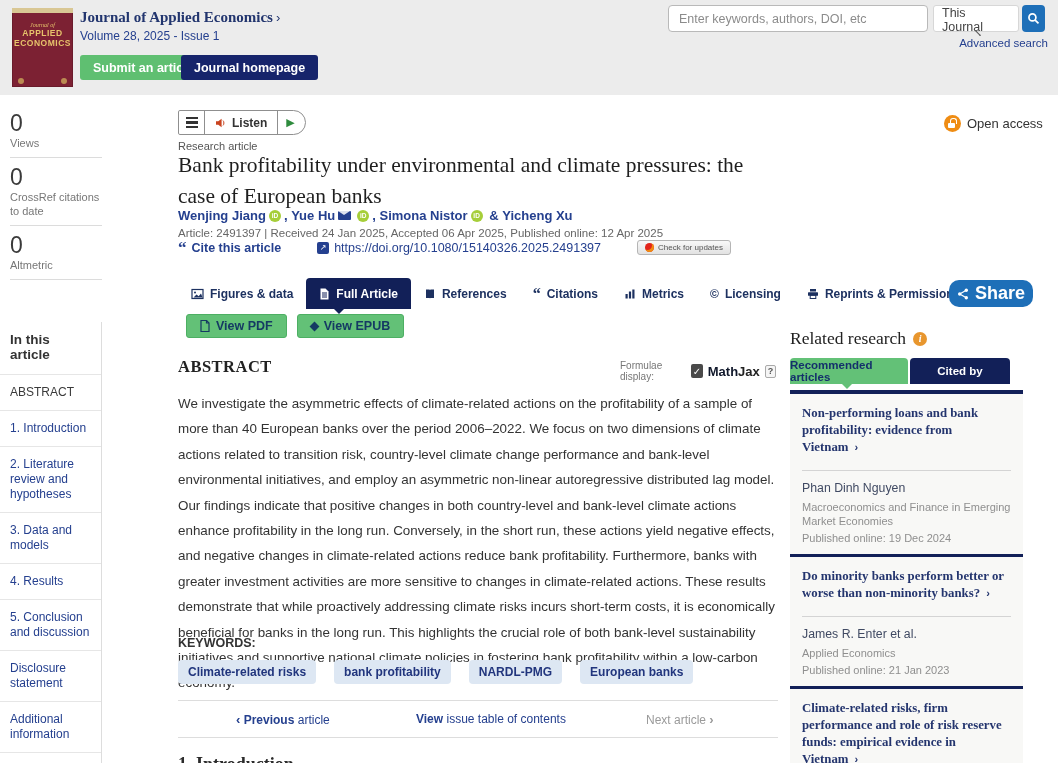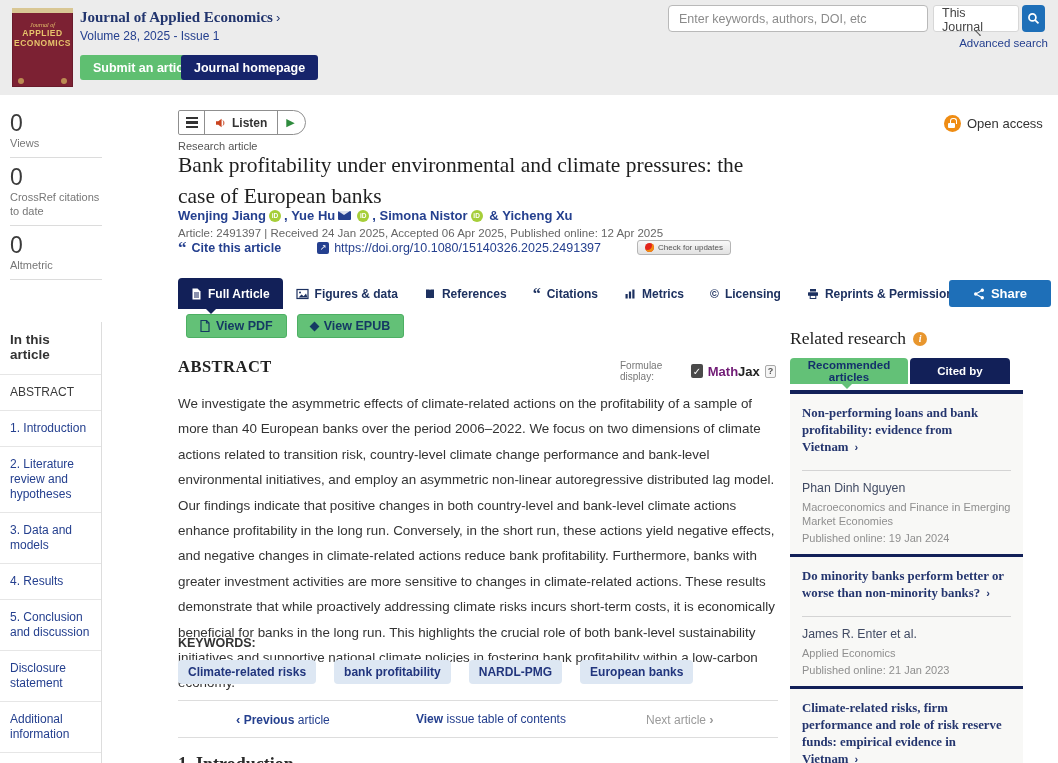--- a/index.html
+++ b/index.html
@@ -85,38 +85,38 @@
   .crossmark .logo { width:9px; height:9px; border-radius:50%; background:#e2231a; box-shadow:inset -2px -2px 0 #f08c13; }
 
   
   .tabs { position:absolute; left:178px; top:278px; display:flex; align-items:flex-end; height:31px; }
   .tab { position:relative; display:flex; align-items:center; gap:6px; padding:0 13px; height:31px;
          font-size:12px; font-weight:bold; color:#1d3160; cursor:pointer; white-space:nowrap; }
   .tab.active { background:#122058; color:#fff; border-radius:4px 4px 0 0; }
   .tab.active::after { content:''; position:absolute; left:28px; bottom:-5px;
         border-left:5px solid transparent; border-right:5px solid transparent; border-top:5px solid #122058; }
   .tab svg { flex:0 0 auto; }
-  .share-btn { position:absolute; left:949px; top:280px; width:102px; height:27px; background:#1e6fb8; border:none;
-               border-radius:3px; color:#fff; font-size:13px; font-weight:bold; cursor:pointer;
+  .share-btn { position:absolute; left:949px; top:280px; width:84px; height:27px; background:#1e6fb8; border:none;
+               border-radius:10px; color:#fff; font-size:18px; font-weight:bold; cursor:pointer;
                display:flex; align-items:center; justify-content:center; gap:6px; font-family:inherit; }
 
   .dl { position:absolute; left:186px; top:314px; display:flex; gap:10px; }
   .dlbtn { background:#63c177; border:1px solid #4daf63; border-radius:3px; color:#153a63; font-weight:bold;
            font-size:12.5px; padding:4px 13px; cursor:pointer; display:flex; align-items:center; gap:6px; font-family:inherit; }
   .dlbtn .diamond { width:7px; height:7px; background:#153a63; transform:rotate(45deg); display:inline-block; }
 
   
   .abshead { position:absolute; left:178px; top:357px; font-family:"Liberation Serif",serif; font-weight:bold;
              font-size:16.5px; color:#222; letter-spacing:.5px; }
   .formulae { position:absolute; left:620px; top:360px; width:156px; display:flex; align-items:center; gap:5px;
               font-size:10px; color:#777; justify-content:flex-end; }
   .formulae .cb { width:14px; height:14px; background:#4a4a4a; border-radius:2px; color:#fff; font-size:10px;
                   display:flex; align-items:center; justify-content:center; cursor:pointer; }
   .formulae .mj { font-size:13px; font-weight:bold; color:#222; cursor:default; }
-  .formulae .mj .g { color:#701a75;margin-top:20px; }
+  .formulae .mj .g { color:#0f172a;margin-top:20px; }
   .formulae .help { width:13px; height:13px; border:1px solid #aaa; border-radius:2px; background:#f5f5f5;
                     color:#555; font-size:9px; font-weight:bold; display:flex; align-items:center; justify-content:center; cursor:pointer; }
   .abstext { position:absolute; left:178px; top:391px; width:600px; font-size:13.4px; line-height:25.4px; color:#333; }
 
   .kwhead { position:absolute; left:178px; top:636px; font-size:12.5px; font-weight:bold; color:#333; }
   .kws { position:absolute; left:178px; top:660px; display:flex; gap:18px; }
   .kw { background:#dde7f3; color:#21357d; font-size:12px; font-weight:bold; padding:5px 10px; border-radius:4px; cursor:pointer; }
 
   .hr1 { position:absolute; left:178px; top:700px; width:600px; border-top:1px solid #ddd; }
   .hr2 { position:absolute; left:178px; top:737px; width:600px; border-top:1px solid #ddd; }
@@ -133,21 +133,21 @@
   
   .related { position:absolute; left:790px; top:328px; width:233px; }
   .related h2 { font-family:"Liberation Serif",serif; font-size:17.5px; font-weight:normal; color:#222;
                 display:flex; align-items:center; gap:7px; }
   .info-ic { width:14px; height:14px; border-radius:50%; background:#e8962e; color:#fff;
              font-family:"Liberation Serif",serif; font-style:italic; font-weight:bold; font-size:10px;
              display:inline-flex; align-items:center; justify-content:center; cursor:pointer; }
   .rtabs { display:flex; margin-top:9px; }
   .rtab { height:26px; display:flex; align-items:center; justify-content:center; font-size:11.5px; font-weight:bold;
           border-radius:4px 4px 0 0; cursor:pointer; position:relative; }
-  .rtab.rec { width:118px; background:#63c177; color:#14306b;text-align:center; }
+  .rtab.rec { width:118px; background:#63c177; color:#14306b; }
   .rtab.rec::after { content:''; position:absolute; left:52px; bottom:-5px; border-left:5px solid transparent;
           border-right:5px solid transparent; border-top:5px solid #63c177; }
   .rtab.cit { width:100px; background:#122058; color:#fff; margin-left:2px; }
   .rbar { height:4px; background:#122058; margin-top:6px; }
   .rlist { background:#f8f8f6; }
   .ritem { padding:11px 12px 10px 12px; }
   .ritem .rtitle { font-family:"Liberation Serif",serif; font-size:12.8px; font-weight:bold; line-height:17px;
                    color:#24356e; cursor:pointer; }
   .ritem .rtitle .chv { font-family:"Liberation Sans",sans-serif; font-size:11px; margin-left:6px; font-weight:bold; }
   .ritem .div { border-top:1px solid #d4d4d4; margin:14px 0 10px 0; }
@@ -256,34 +256,34 @@
     <span class="doi-ic">↗</span>
     <span>https://doi.org/10.1080/15140326.2025.2491397</span>
   </span>
   <span class="crossmark">
     <span class="logo"></span>
     <span>Check for updates</span>
   </span>
 </div>
 
 <div class="tabs">
+  <div class="tab">
+    <svg width="13" height="12" viewBox="0 0 13 12">
+        <rect x="1" y="1.5" width="11" height="9" fill="none" stroke="currentColor" stroke-width="1.2"></rect>
+        <circle cx="4" cy="4.5" r="1" fill="currentColor"></circle>
+        <path d="M2.5 9.5l3-3 2.2 1.8 2.3-2.8 1.5 4z" fill="currentColor"></path>
+      </svg>
+    <span>Figures &amp; data</span>
+  </div>
   <div class="tab active">
     <svg width="11" height="12" viewBox="0 0 11 12">
         <path d="M1.5 0.5h5l3 3v8h-8z" fill="#fff"></path>
         <path d="M3 5h5M3 7h5M3 9h5" stroke="#122058" stroke-width="1"></path>
       </svg>
     <span>Full Article</span>
-  </div>
-  <div class="tab">
-    <svg width="13" height="12" viewBox="0 0 13 12">
-        <rect x="1" y="1.5" width="11" height="9" fill="none" stroke="currentColor" stroke-width="1.2"></rect>
-        <circle cx="4" cy="4.5" r="1" fill="currentColor"></circle>
-        <path d="M2.5 9.5l3-3 2.2 1.8 2.3-2.8 1.5 4z" fill="currentColor"></path>
-      </svg>
-    <span>Figures &amp; data</span>
   </div>
   <div class="tab">
     <svg width="12" height="12" viewBox="0 0 12 12">
         <path d="M2 1.5h3.2c.5 0 .8.3.8.7v8.3c-.2-.4-.5-.5-.9-.5H2z" fill="currentColor"></path>
         <path d="M10 1.5H6.8c-.5 0-.8.3-.8.7v8.3c.2-.4.5-.5.9-.5H10z" fill="currentColor"></path>
       </svg>
     <span>References</span>
   </div>
   <div class="tab">
     <span style="font-family:'Liberation Serif',serif;font-size:16px;line-height:8px;">“</span>
@@ -370,21 +370,21 @@
     <div class="rtab cit">Cited by</div>
   </div>
   <div class="rbar"></div>
   <div class="rlist">
 
     <div class="ritem">
       <div class="rtitle"><span>Non-performing loans and bank profitability: evidence from Vietnam</span><span class="chv">›</span></div>
       <div class="div"></div>
       <div class="rauthor">Phan Dinh Nguyen</div>
       <div class="rsource">Macroeconomics and Finance in Emerging Market Economies</div>
-      <div class="rpub">Published online: 19 Jan 2024</div>
+      <div class="rpub">Published online: 19 Dec 2024</div>
     </div>
     <div class="rsep"></div>
 
     <div class="ritem">
       <div class="rtitle"><span>Do minority banks perform better or worse than non-minority banks?</span><span class="chv">›</span></div>
       <div class="div"></div>
       <div class="rauthor">James R. Enter et al.</div>
       <div class="rsource">Applied Economics</div>
       <div class="rpub">Published online: 21 Jan 2023</div>
     </div>

